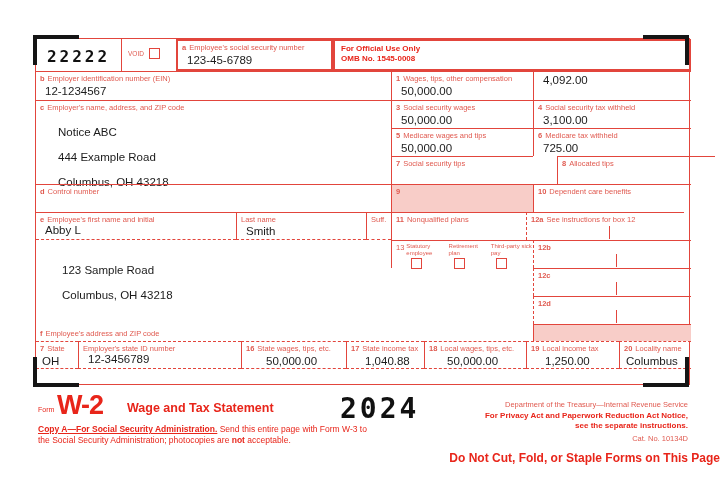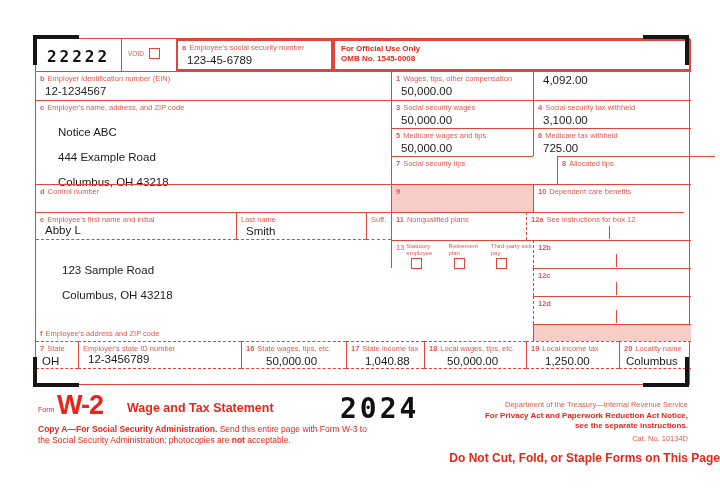--- a/index.html
+++ b/index.html
@@ -219,18 +219,18 @@
   <div style="position:absolute;left:127px;top:401px;font-size:12.5px;font-weight:bold;color:var(--red-strong);">Wage and Tax Statement</div>
   <div class="mono" style="position:absolute;left:340px;top:392px;font-size:28px;letter-spacing:3px;">2024</div>
 
   <div style="position:absolute;right:32px;top:400px;width:250px;text-align:right;">
     <div class="ft-sm">Department of the Treasury—Internal Revenue Service</div>
     <div style="font-size:8px;line-height:10px;font-weight:bold;color:var(--red-strong);margin-top:2px;width:215px;margin-left:auto;">For Privacy Act and Paperwork Reduction Act Notice, see the separate instructions.</div>
     <div class="ft-sm" style="margin-top:3px;">Cat. No. 10134D</div>
   </div>
 
   <div style="position:absolute;left:38px;top:424px;width:332px;font-size:8.5px;line-height:11px;color:var(--red-strong);">
-    <span style="font-weight:bold;">Copy A—For Social Security Administration.</span><span> Send this entire page with Form W-3 to the Social Security Administration; photocopies are </span><span style="font-weight:bold;">not</span><span> acceptable.</span>
+    <span style="font-weight:bold;text-decoration:underline;">Copy A—For Social Security Administration.</span><span> Send this entire page with Form W-3 to the Social Security Administration; photocopies are </span><span style="font-weight:bold;">not</span><span> acceptable.</span>
   </div>
 
   <div style="position:absolute;left:0;top:451px;width:720px;text-align:right;font-size:12px;font-weight:bold;color:var(--red-strong);">Do Not Cut, Fold, or Staple Forms on This Page</div>
 
 </div>
 
 </body></html>

